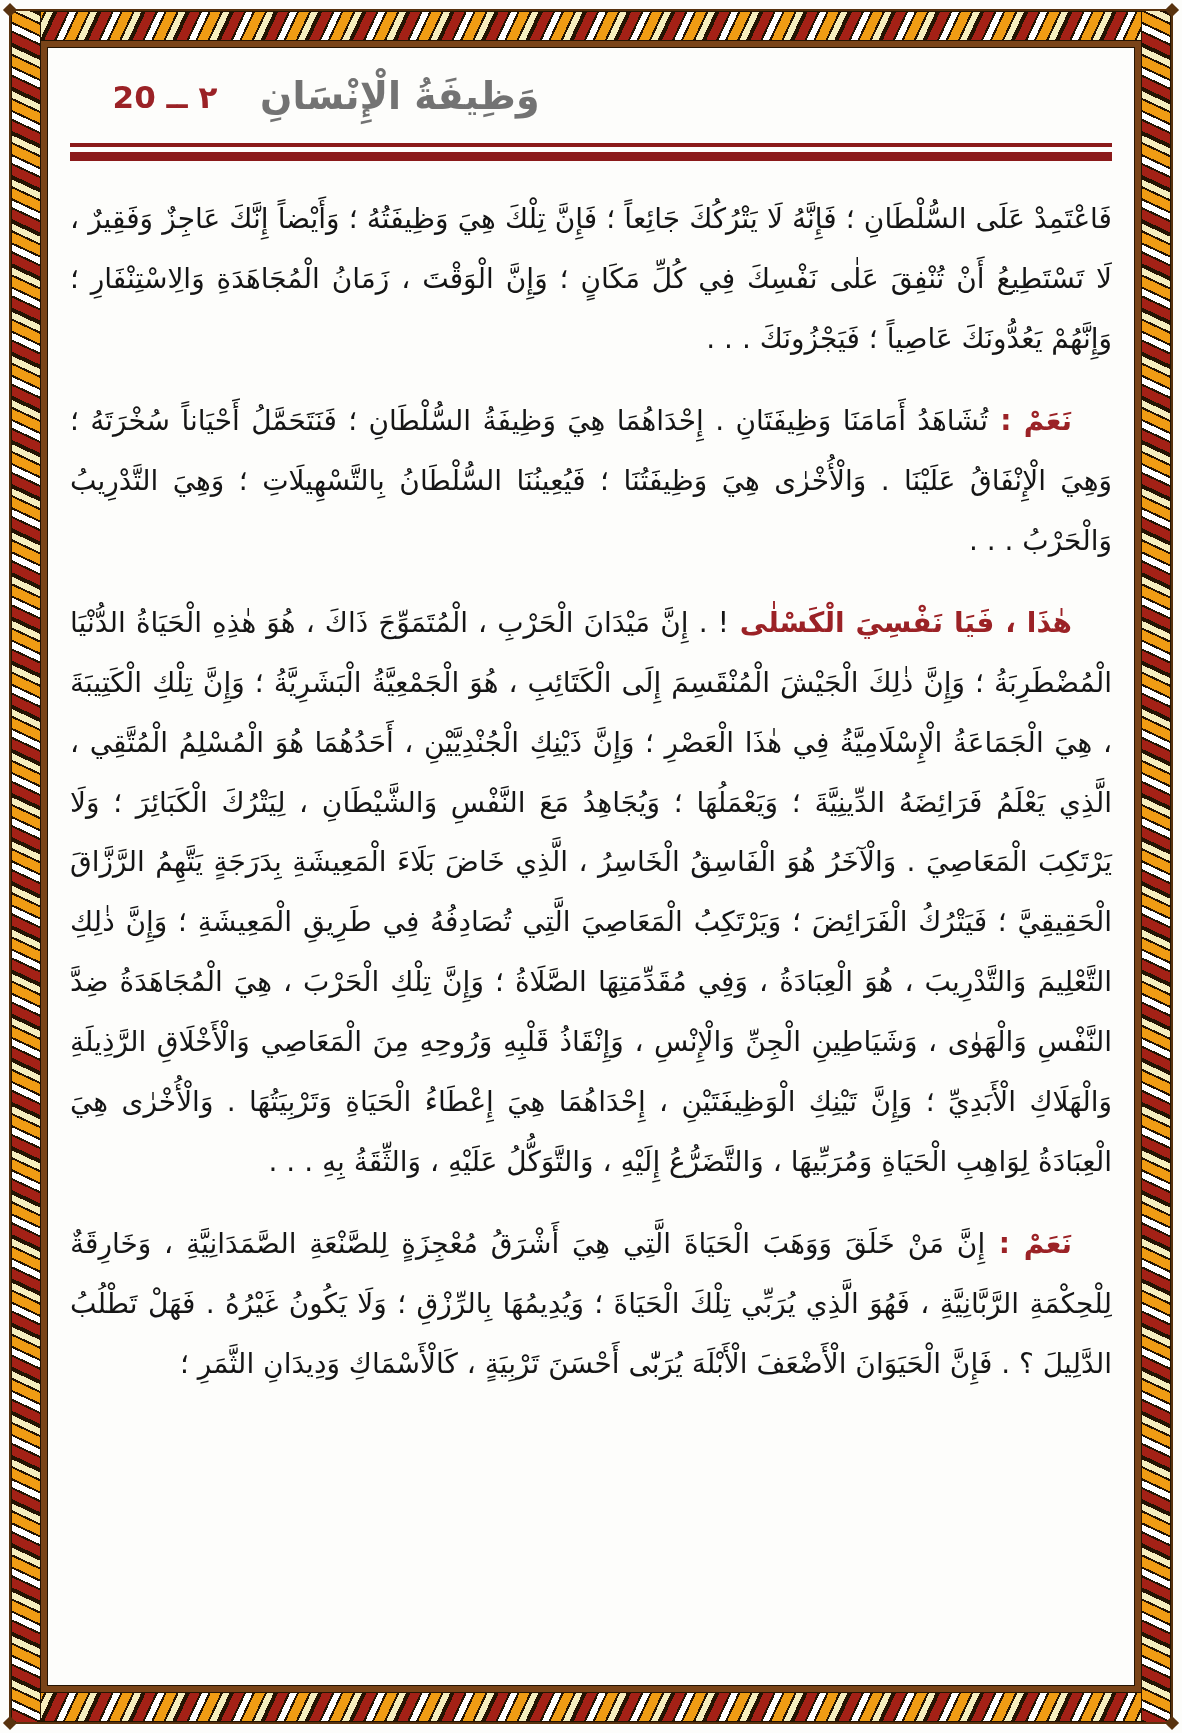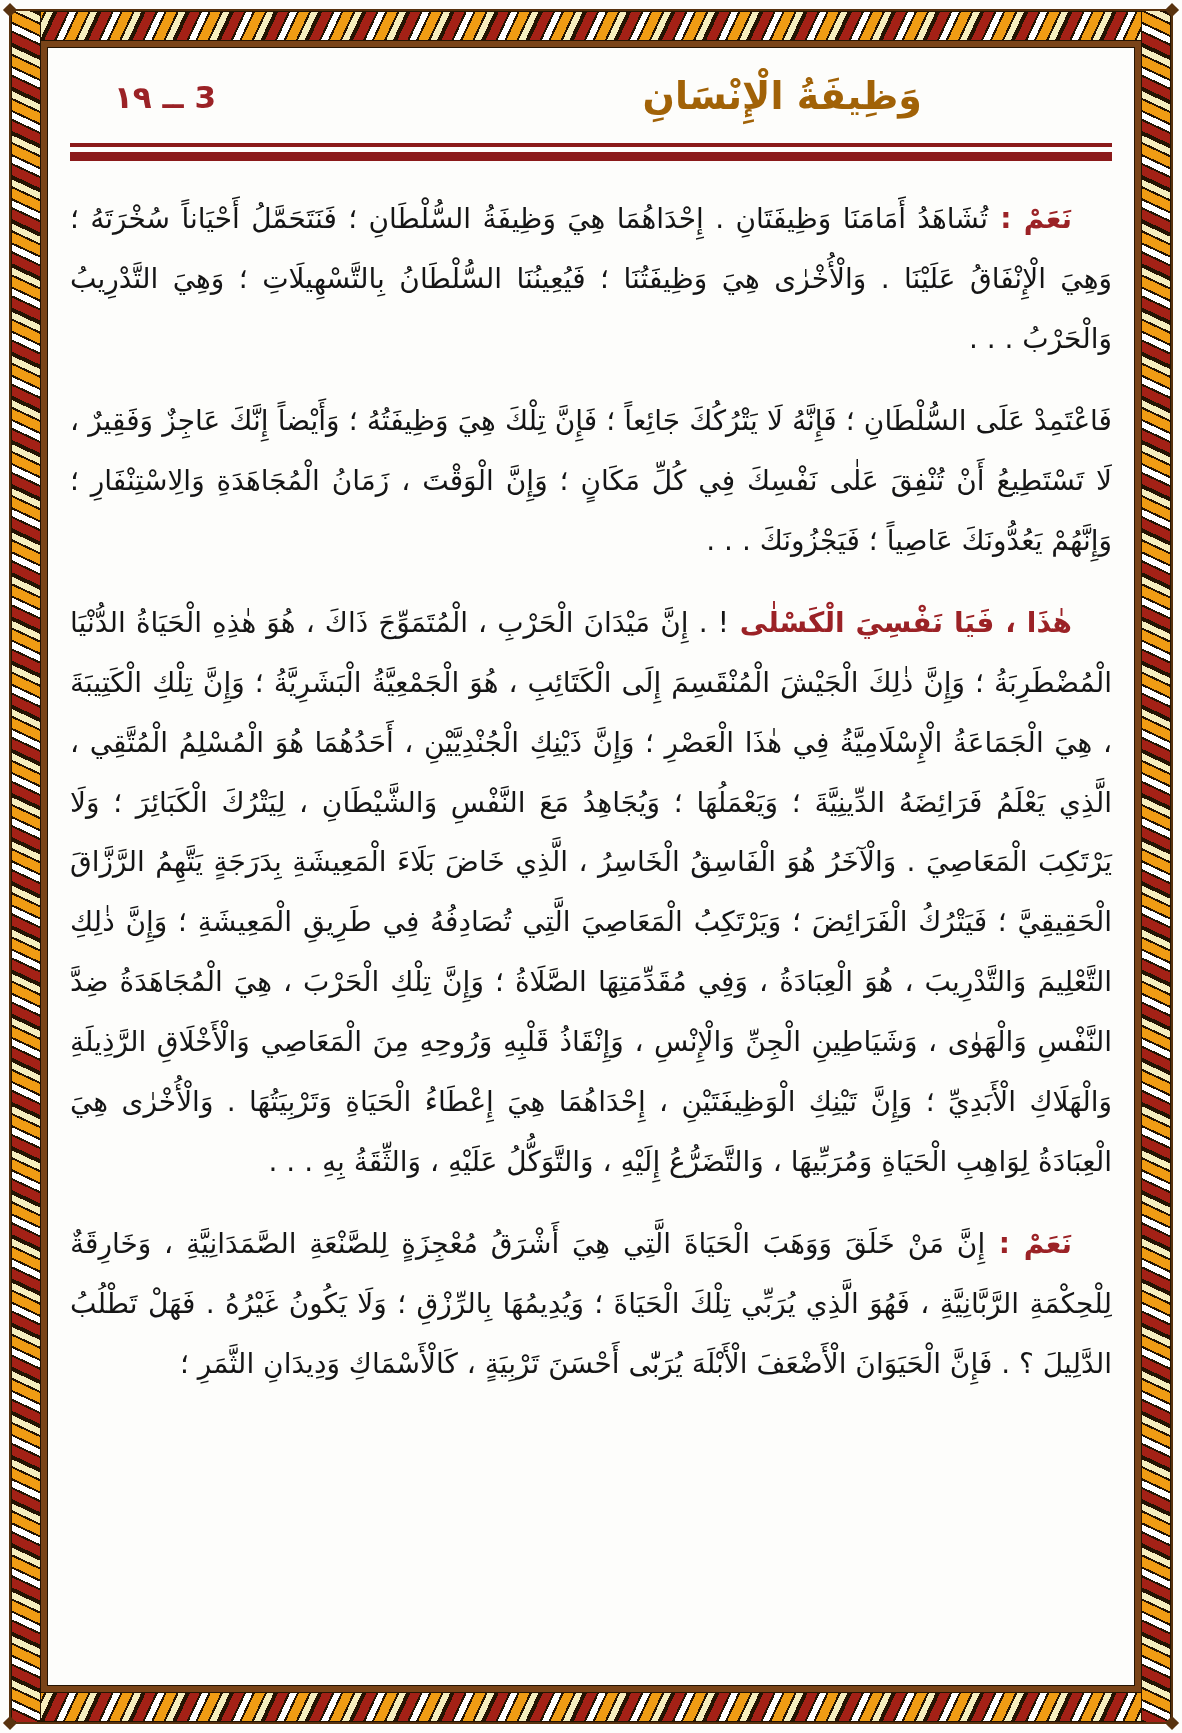--- a/index.html
+++ b/index.html
@@ -45,22 +45,22 @@
   .header{
     display:grid;grid-template-columns:190px 1fr 190px;
     align-items:center;margin-top:26px;
   }
   .page-number{
     grid-column:3;           
     color:#9b2226;font-weight:bold;font-size:31px;
     text-align:center;letter-spacing:2px;white-space:nowrap;
   }
   .page-title{
-    grid-column:2;grid-row:1;margin:0;text-align:right;
-    color:#a16207;font-weight:bold;font-size:38px;line-height:1.3;
+    grid-column:2;grid-row:1;margin:0;text-align:left;
+    color:#737373;font-weight:bold;font-size:38px;line-height:1.3;
   }
   .rule{
     margin-top:22px;height:5px;
     border-top:4px solid #8b1a1a;
     border-bottom:9px solid #8b1a1a;
   }
   .body-text{
     margin-top:28px;
     font-size:28px;line-height:2.14;color:#151515;
     text-align:justify;text-justify:inter-word;
@@ -83,26 +83,26 @@
     <div class="corner tl"></div>
     <div class="corner tr"></div>
     <div class="corner bl"></div>
     <div class="corner br"></div>
   </div>
 
   <div class="content">
 
     <div class="header">
       <h1 class="page-title">وَظِيفَةُ الْإِنْسَانِ</h1>
-      <div class="page-number">3 ــ ١٩</div>
+      <div class="page-number">٢ ــ 20</div>
     </div>
 
     <div class="rule"></div>
 
     <div class="body-text">
+        <p class="para">فَاعْتَمِدْ عَلَى السُّلْطَانِ ؛ فَإِنَّهُ لَا يَتْرُكُكَ جَائِعاً ؛ فَإِنَّ تِلْكَ هِيَ وَظِيفَتُهُ ؛ وَأَيْضاً إِنَّكَ عَاجِزٌ وَفَقِيرٌ ، لَا تَسْتَطِيعُ أَنْ تُنْفِقَ عَلٰى نَفْسِكَ فِي كُلِّ مَكَانٍ ؛ وَإِنَّ الْوَقْتَ ، زَمَانُ الْمُجَاهَدَةِ وَالِاسْتِنْفَارِ ؛ وَإِنَّهُمْ يَعُدُّونَكَ عَاصِياً ؛ فَيَجْزُونَكَ . . .</p>
         <p class="para indented"><span class="lead">نَعَمْ : </span>تُشَاهَدُ أَمَامَنَا وَظِيفَتَانِ . إِحْدَاهُمَا هِيَ وَظِيفَةُ السُّلْطَانِ ؛ فَنَتَحَمَّلُ أَحْيَاناً سُخْرَتَهُ ؛ وَهِيَ الْإِنْفَاقُ عَلَيْنَا . وَالْأُخْرٰى هِيَ وَظِيفَتُنَا ؛ فَيُعِينُنَا السُّلْطَانُ بِالتَّسْهِيلَاتِ ؛ وَهِيَ التَّدْرِيبُ وَالْحَرْبُ . . .</p>
-        <p class="para">فَاعْتَمِدْ عَلَى السُّلْطَانِ ؛ فَإِنَّهُ لَا يَتْرُكُكَ جَائِعاً ؛ فَإِنَّ تِلْكَ هِيَ وَظِيفَتُهُ ؛ وَأَيْضاً إِنَّكَ عَاجِزٌ وَفَقِيرٌ ، لَا تَسْتَطِيعُ أَنْ تُنْفِقَ عَلٰى نَفْسِكَ فِي كُلِّ مَكَانٍ ؛ وَإِنَّ الْوَقْتَ ، زَمَانُ الْمُجَاهَدَةِ وَالِاسْتِنْفَارِ ؛ وَإِنَّهُمْ يَعُدُّونَكَ عَاصِياً ؛ فَيَجْزُونَكَ . . .</p>
         <p class="para indented"><span class="lead">هٰذَا ، فَيَا نَفْسِيَ الْكَسْلٰى </span>! . إِنَّ مَيْدَانَ الْحَرْبِ ، الْمُتَمَوِّجَ ذَاكَ ، هُوَ هٰذِهِ الْحَيَاةُ الدُّنْيَا الْمُضْطَرِبَةُ ؛ وَإِنَّ ذٰلِكَ الْجَيْشَ الْمُنْقَسِمَ إِلَى الْكَتَائِبِ ، هُوَ الْجَمْعِيَّةُ الْبَشَرِيَّةُ ؛ وَإِنَّ تِلْكِ الْكَتِيبَةَ ، هِيَ الْجَمَاعَةُ الْإِسْلَامِيَّةُ فِي هٰذَا الْعَصْرِ ؛ وَإِنَّ ذَيْنِكِ الْجُنْدِيَّيْنِ ، أَحَدُهُمَا هُوَ الْمُسْلِمُ الْمُتَّقِي ، الَّذِي يَعْلَمُ فَرَائِضَهُ الدِّينِيَّةَ ؛ وَيَعْمَلُهَا ؛ وَيُجَاهِدُ مَعَ النَّفْسِ وَالشَّيْطَانِ ، لِيَتْرُكَ الْكَبَائِرَ ؛ وَلَا يَرْتَكِبَ الْمَعَاصِيَ . وَالْآخَرُ هُوَ الْفَاسِقُ الْخَاسِرُ ، الَّذِي خَاضَ بَلَاءَ الْمَعِيشَةِ بِدَرَجَةٍ يَتَّهِمُ الرَّزَّاقَ الْحَقِيقِيَّ ؛ فَيَتْرُكُ الْفَرَائِضَ ؛ وَيَرْتَكِبُ الْمَعَاصِيَ الَّتِي تُصَادِفُهُ فِي طَرِيقِ الْمَعِيشَةِ ؛ وَإِنَّ ذٰلِكِ التَّعْلِيمَ وَالتَّدْرِيبَ ، هُوَ الْعِبَادَةُ ، وَفِي مُقَدِّمَتِهَا الصَّلَاةُ ؛ وَإِنَّ تِلْكِ الْحَرْبَ ، هِيَ الْمُجَاهَدَةُ ضِدَّ النَّفْسِ وَالْهَوٰى ، وَشَيَاطِينِ الْجِنِّ وَالْإِنْسِ ، وَإِنْقَاذُ قَلْبِهِ وَرُوحِهِ مِنَ الْمَعَاصِي وَالْأَخْلَاقِ الرَّذِيلَةِ وَالْهَلَاكِ الْأَبَدِيِّ ؛ وَإِنَّ تَيْنِكِ الْوَظِيفَتَيْنِ ، إِحْدَاهُمَا هِيَ إِعْطَاءُ الْحَيَاةِ وَتَرْبِيَتُهَا . وَالْأُخْرٰى هِيَ الْعِبَادَةُ لِوَاهِبِ الْحَيَاةِ وَمُرَبِّيهَا ، وَالتَّضَرُّعُ إِلَيْهِ ، وَالتَّوَكُّلُ عَلَيْهِ ، وَالثِّقَةُ بِهِ . . .</p>
         <p class="para indented"><span class="lead">نَعَمْ : </span>إِنَّ مَنْ خَلَقَ وَوَهَبَ الْحَيَاةَ الَّتِي هِيَ أَشْرَقُ مُعْجِزَةٍ لِلصَّنْعَةِ الصَّمَدَانِيَّةِ ، وَخَارِقَةٌ لِلْحِكْمَةِ الرَّبَّانِيَّةِ ، فَهُوَ الَّذِي يُرَبِّي تِلْكَ الْحَيَاةَ ؛ وَيُدِيمُهَا بِالرِّزْقِ ؛ وَلَا يَكُونُ غَيْرُهُ . فَهَلْ تَطْلُبُ الدَّلِيلَ ؟ . فَإِنَّ الْحَيَوَانَ الْأَضْعَفَ الْأَبْلَهَ يُرَبّٰى أَحْسَنَ تَرْبِيَةٍ ، كَالْأَسْمَاكِ وَدِيدَانِ الثَّمَرِ ؛</p>
       </div>
 
   </div>
 </div>
 
 </body></html>

